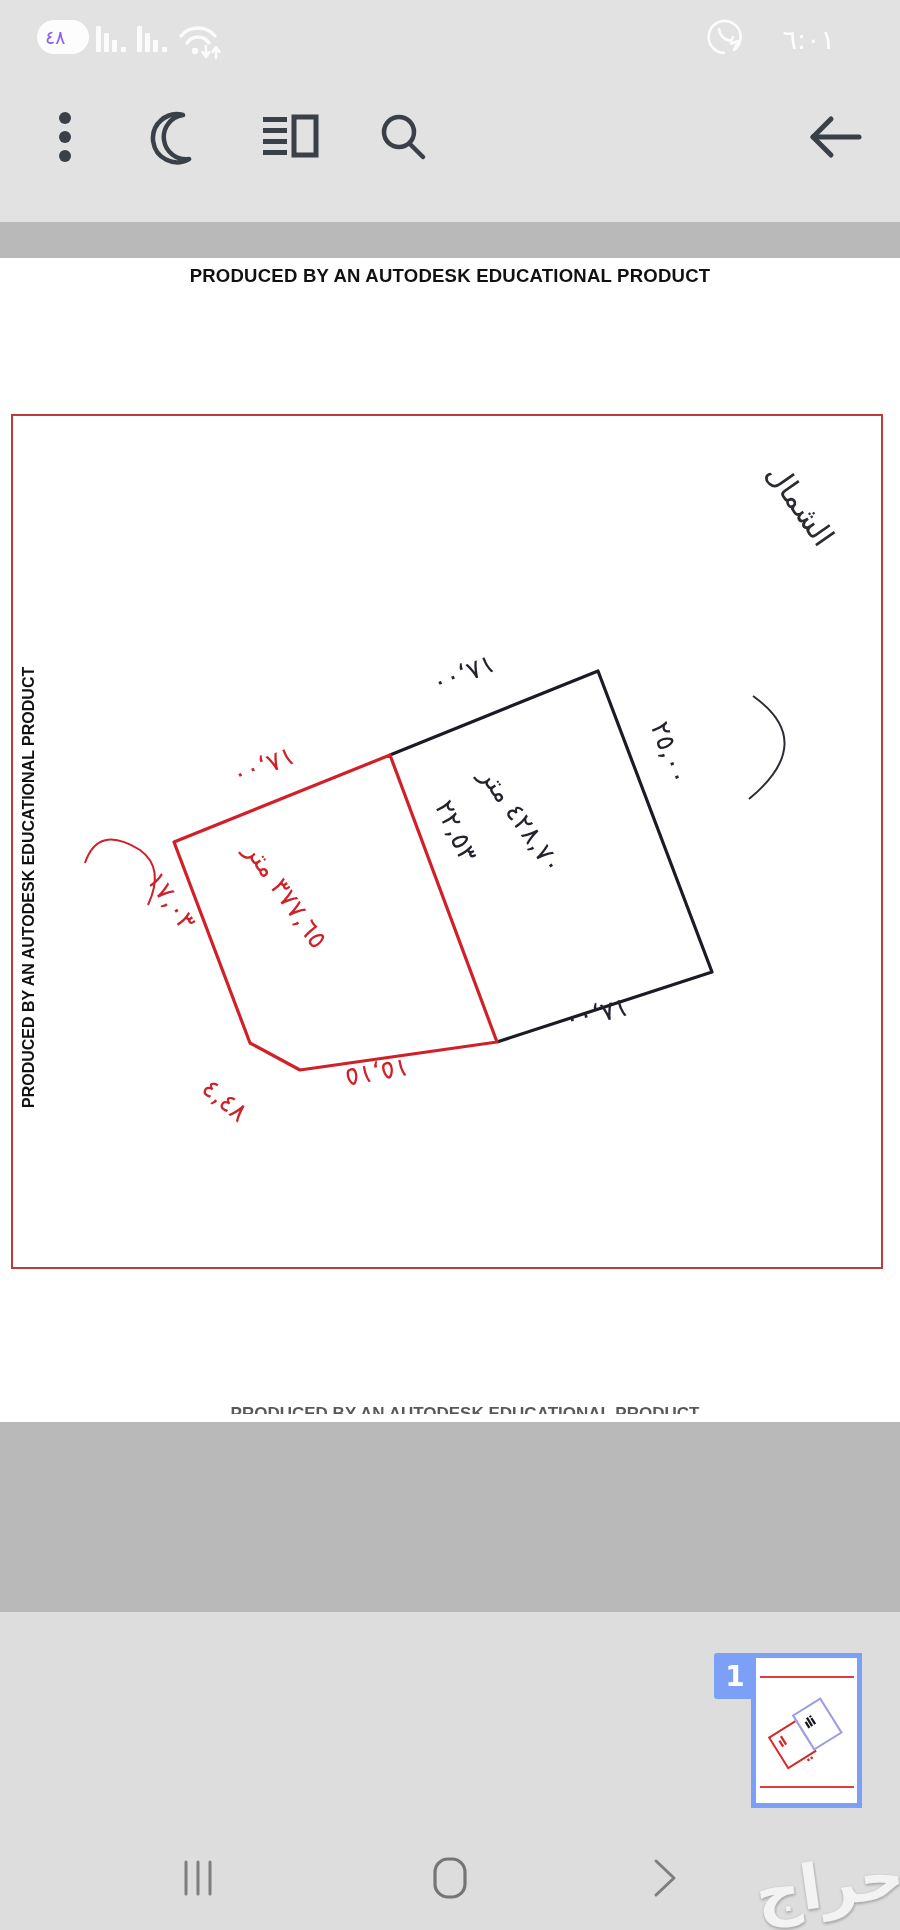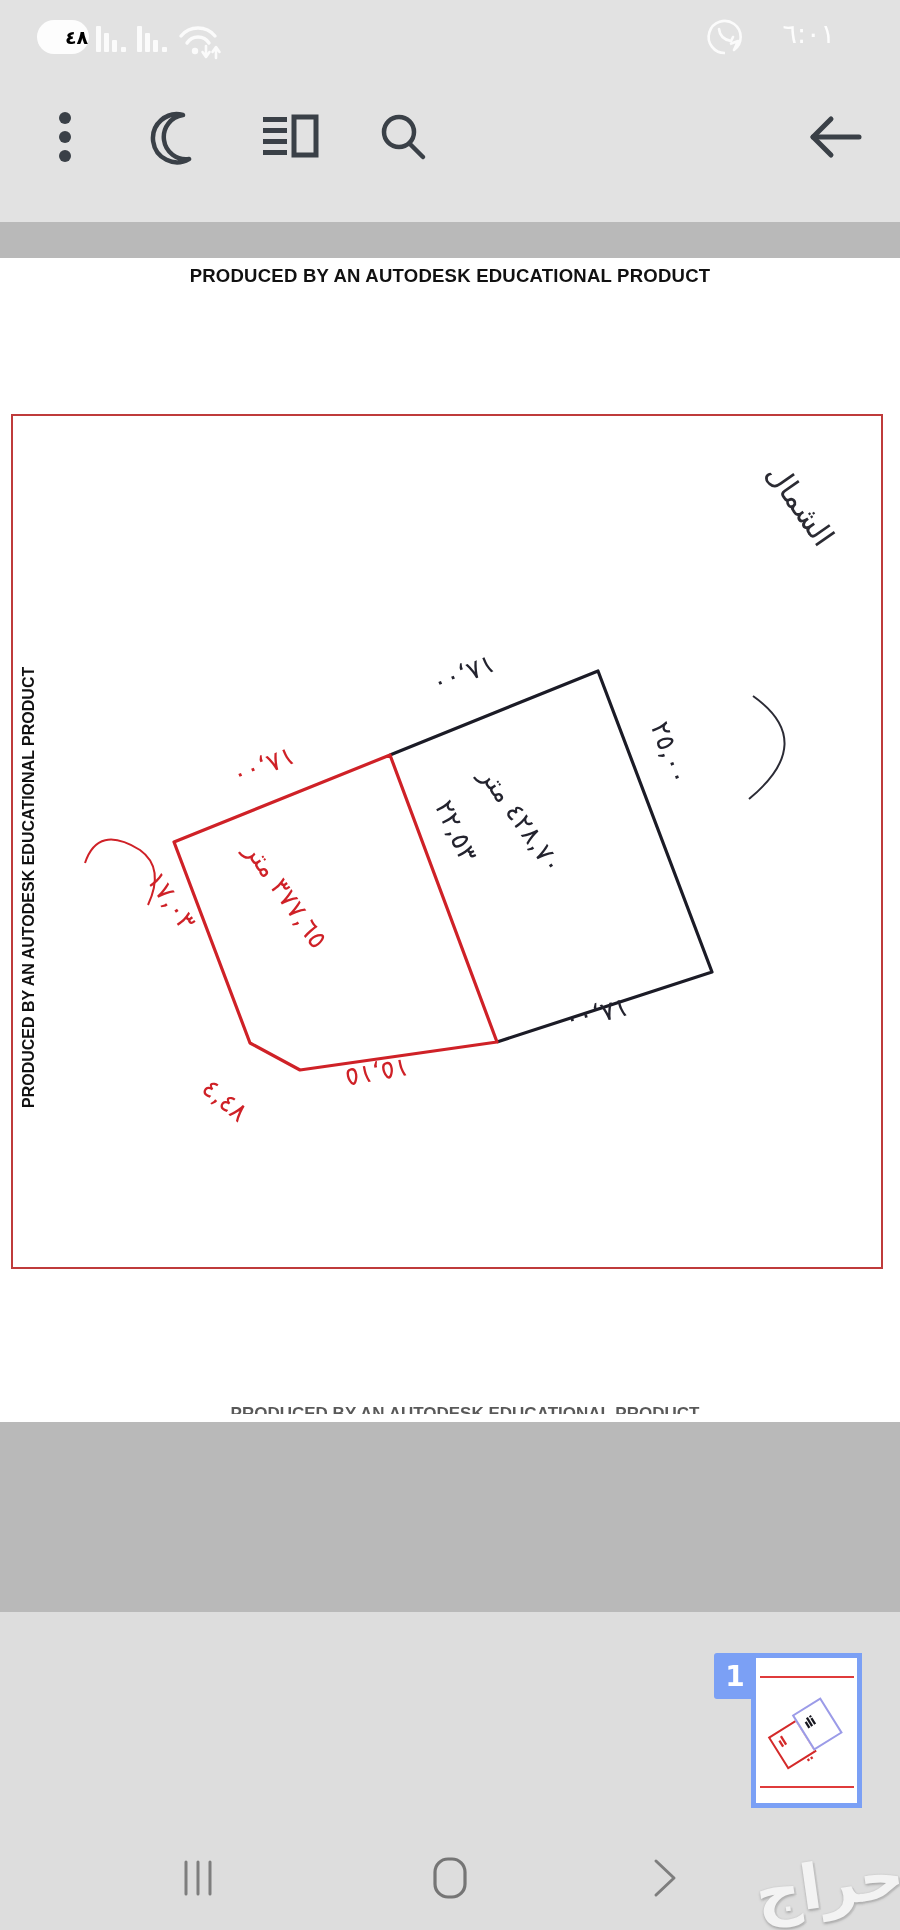--- a/index.html
+++ b/index.html
@@ -3,22 +3,22 @@
 <meta charset="utf-8">
 <style>
   html,body{margin:0;padding:0;}
   body{font-family:"DejaVu Sans",sans-serif;background:#888;}
   #screen{position:relative;width:900px;height:1930px;overflow:hidden;background:#ffffff;margin:0 auto;}
   .abs{position:absolute;}
   
   .chrome{left:0;top:0;width:900px;height:222px;background:#e2e2e2;}
   .statusbar{left:0;top:0;width:900px;height:85px;}
   .battery-pill{left:37px;top:20px;width:52px;height:34px;background:#fdfdfd;border-radius:17px;display:flex;align-items:center;justify-content:flex-start;padding-left:8px;box-sizing:border-box;}
-  .battery-pill span{color:#000000;font-size:19px;font-weight:bold;margin-left:20px;}
-  .time{right:65px;top:18px;font-size:27px;color:#fdfdfd;letter-spacing:1px;}
+  .battery-pill span{color:#8b5cf6;font-size:19px;font-weight:normal;}
+  .time{right:65px;top:24px;font-size:27px;color:#fdfdfd;letter-spacing:1px;}
   
   .tbtn{width:70px;height:70px;top:102px;display:flex;align-items:center;justify-content:center;}
   
   .band{left:0;width:900px;background:#b9b9b9;}
   
   .watermark-top{left:0;top:266px;width:900px;text-align:center;font-weight:bold;font-size:17.5px;color:#111;letter-spacing:.2px;transform:scaleX(1.06);font-family:"Liberation Sans",sans-serif;}
   .watermark-left{left:20px;top:1108px;transform-origin:0 0;transform:rotate(-90deg);font-weight:bold;font-size:16px;color:#111;white-space:nowrap;font-family:"Liberation Sans",sans-serif;}
   .watermark-bottom{left:150px;top:1404px;width:630px;height:10px;overflow:hidden;text-align:center;font-weight:bold;font-size:17px;color:#222;opacity:.75;white-space:nowrap;font-family:"Liberation Sans",sans-serif;}
   .north{left:735px;top:440px;width:130px;height:130px;font-size:30px;color:#2b2b33;transform:rotate(55deg);text-align:center;line-height:130px;}
   .dim{white-space:nowrap;font-size:26px;letter-spacing:2px;}

